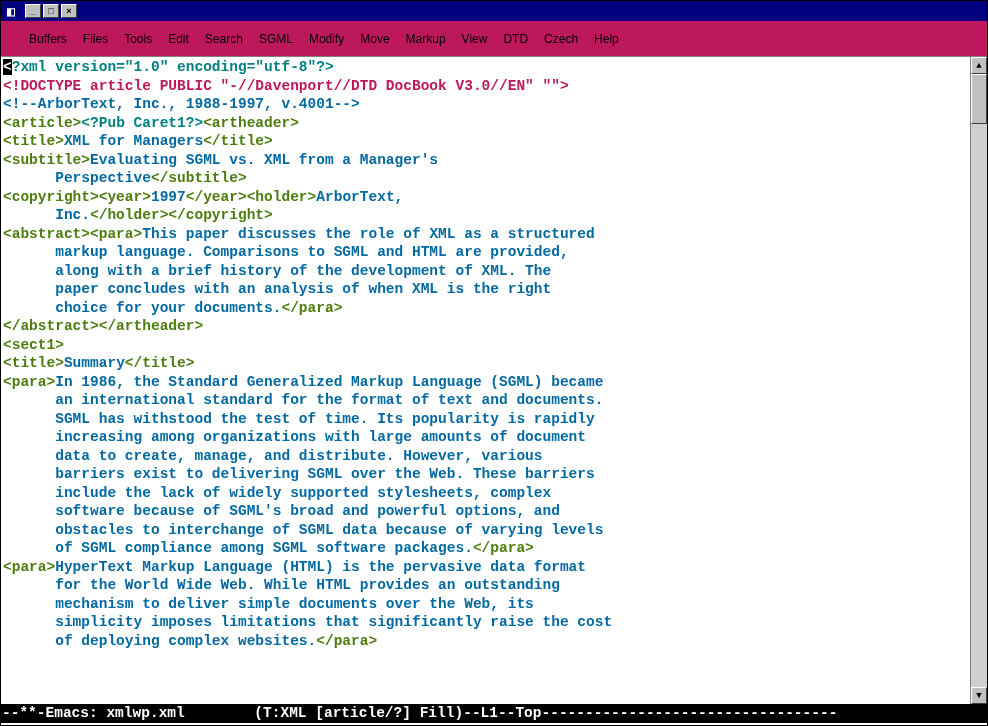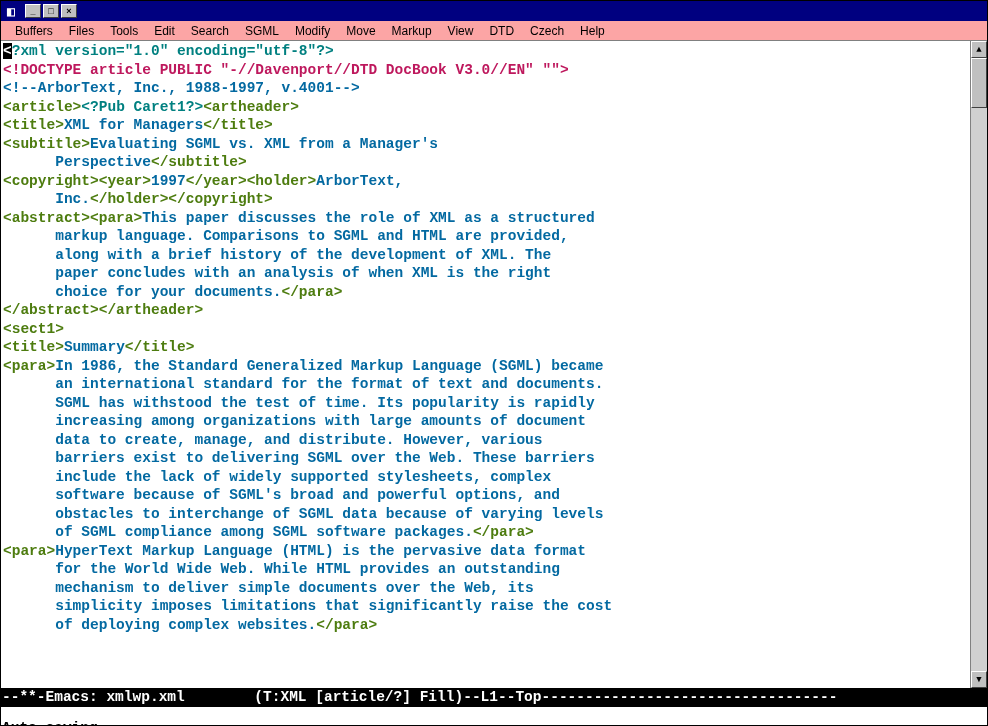--- a/index.html
+++ b/index.html
@@ -48,25 +48,25 @@
     align-items: center;
     justify-content: center;
     font-family: Arial;
     font-size: 9px;
     color: #000;
     font-weight: bold;
     line-height: 1;
   }
   
   .menubar {
-    background: #fca5a5;
-    height: 20px;
+    background: #be185d;
+    height: 36px;
     display: flex;
     align-items: center;
-    padding: 0 6px;
+    padding: 0 20px;
     font-family: Arial, sans-serif;
     font-size: 12px;
     font-weight: normal;
     color: #000;
     border-bottom: 1px solid #808080;
   }
   .menubar .menuitem {
     padding: 2px 8px;
     cursor: default;
   }

